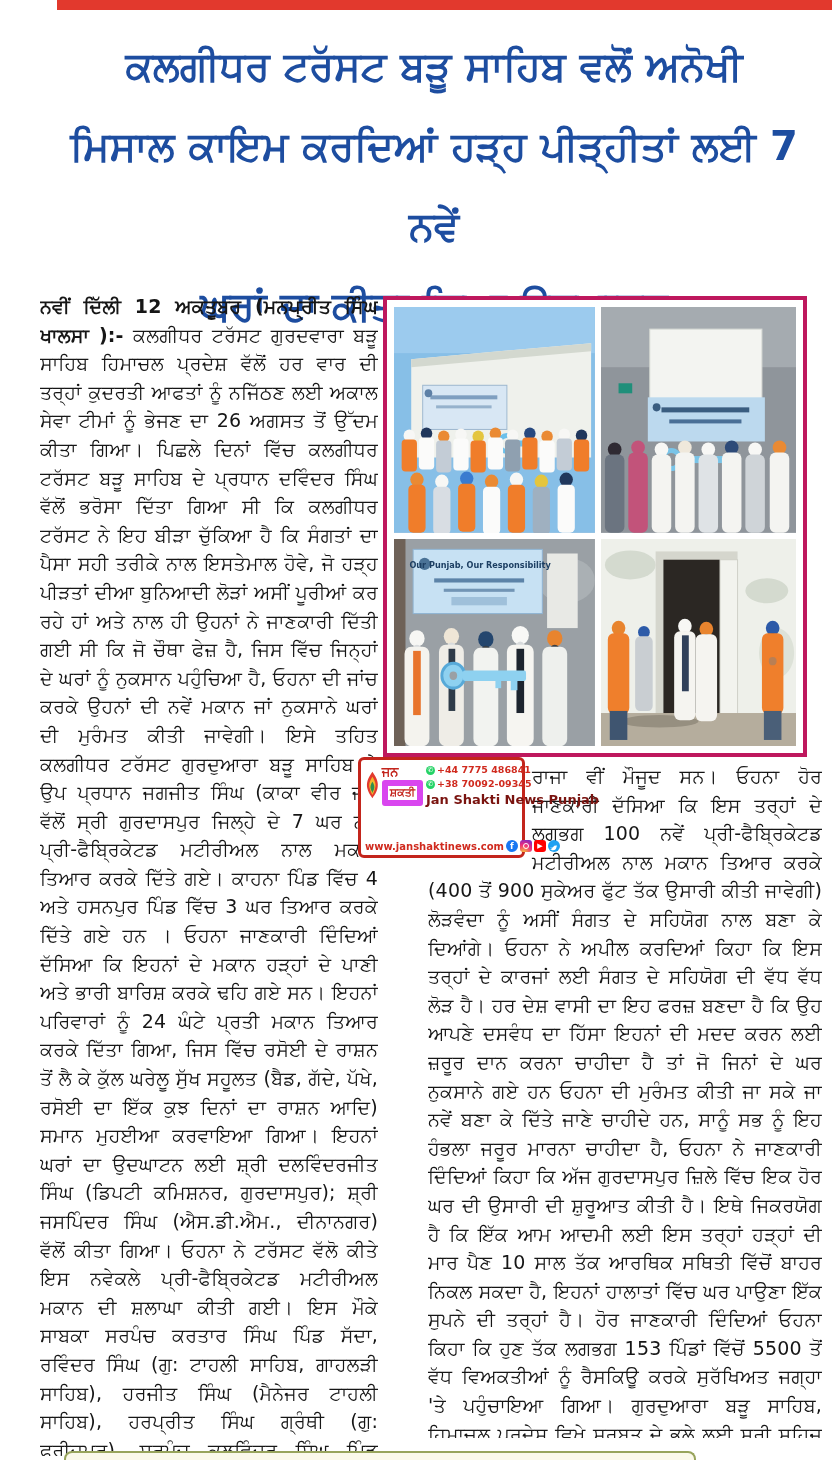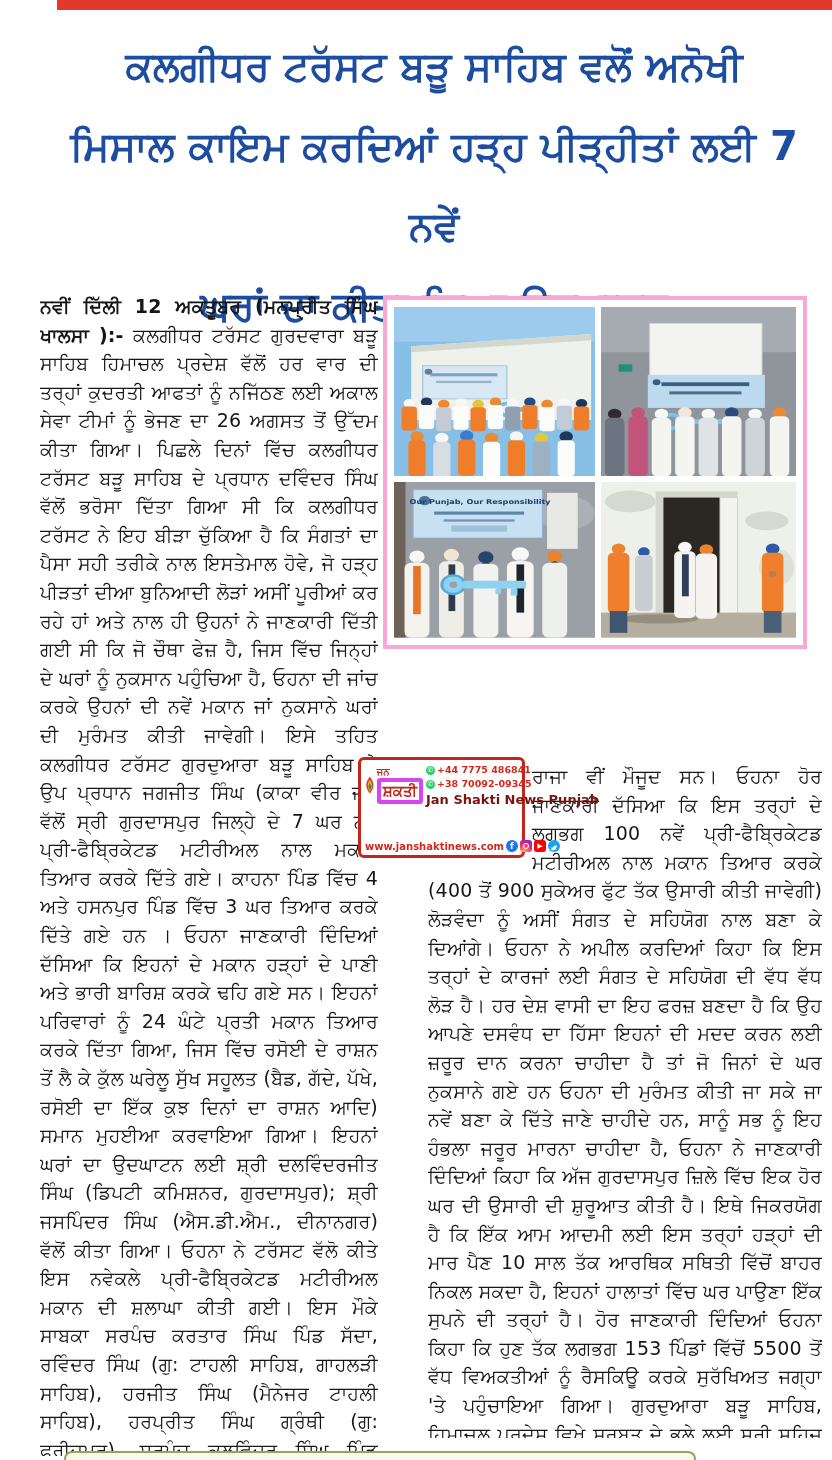--- a/index.html
+++ b/index.html
@@ -12,36 +12,36 @@
     position:absolute;left:48px;right:12px;top:26px;text-align:center;
     color:#1d4da0;font-weight:bold;font-size:40px;line-height:80px;
   }
   .bodytext{
     font-size:19px;line-height:28.6px;text-align:justify;color:#161616;
     font-weight:500;letter-spacing:.2px;
   }
   .col-left{position:absolute;left:40px;top:292px;width:338px;height:1164px;overflow:hidden;}
   .dateline{font-weight:bold;}
   .collage{
-    position:absolute;left:383px;top:296px;width:424px;height:353px;
-    background:#ffffff;border:4px solid #f9a8d4;box-sizing:border-box;padding:7px;
+    position:absolute;left:383px;top:296px;width:424px;height:461px;
+    background:#ffffff;border:4px solid #be185d;box-sizing:border-box;padding:7px;
     display:grid;grid-template-columns:1.03fr 1fr;grid-template-rows:1.09fr 1fr;gap:6px;
   }
   .ph{overflow:hidden;background:#cfd4d8;}
   .ph svg{width:100%;height:100%;display:block;}
   .promo{
     position:absolute;left:358px;top:757px;width:167px;height:101px;box-sizing:border-box;
     border:3px solid #c3251c;border-radius:6px;background:#ffffff;padding:3px 4px;
     display:flex;flex-direction:column;justify-content:space-between;z-index:3;
   }
   .promo-top{display:flex;align-items:center;gap:3px;}
   .promo-logo{display:flex;align-items:center;gap:2px;width:58px;flex:none;}
   .shakti-box{
-    border:4px solid #d946ef;border-radius:3px;color:#c3251c;font-weight:bold;
-    font-size:15px;line-height:1.1;padding:1px 2px;white-space:nowrap;
+    border:6px solid #d946ef;border-radius:3px;color:#c3251c;font-weight:bold;
+    font-size:11px;line-height:1.1;padding:1px 2px;white-space:nowrap;
   }
   .promo-contact{flex:1;min-width:0;}
   .phone-row{display:flex;align-items:center;gap:2px;color:#d02a1e;font-weight:bold;font-size:9.5px;line-height:1.5;white-space:nowrap;}
   .wa{width:9px;height:9px;border-radius:50%;background:#25D366;color:#fff;font-size:7px;line-height:9px;text-align:center;flex:none;}
   .channel{color:#7a1410;font-weight:bold;font-size:13px;white-space:nowrap;}
   .promo-bottom{display:flex;align-items:center;gap:2px;}
   .website{color:#d02a1e;font-weight:bold;font-size:10px;white-space:nowrap;flex:1;}
   .sic{width:12px;height:12px;flex:none;border-radius:50%;color:#fff;font-size:8.5px;line-height:12px;text-align:center;font-weight:bold;}
   .sic-fb{background:#1877f2;}
   .sic-ig{border-radius:3px;background:radial-gradient(circle at 30% 110%,#f9ce34,#ee2a7b 55%,#6228d7);position:relative;}
@@ -321,21 +321,21 @@
 
 <div class="promo">
   <div class="promo-top">
     <div class="promo-logo">
       <svg width="18" height="34" viewBox="0 0 18 34">
         <path d="M9 1 C14 8 17 14 15 22 C13 28 11 30 9 33 C7 30 5 28 3 22 C1 14 4 8 9 1 Z" fill="#e23b2e"></path>
         <path d="M9 7 C12 12 14 16 12 22 C11 26 10 27 9 29 C8 27 7 26 6 22 C4 16 6 12 9 7 Z" fill="#f3b82c"></path>
         <path d="M9 13 C11 16 12 19 11 22 C10 25 9.5 25 9 27 C8.5 25 8 25 7 22 C6 19 7 16 9 13 Z" fill="#2f8f4e"></path>
       </svg>
       <div>
-        <div style="font-size:10px;color:#c3251c;font-weight:bold;">ਜਨ</div>
+        <div style="font-size:13px;color:#c3251c;font-weight:bold;">ਜਨ</div>
         <div class="shakti-box">ਸ਼ਕਤੀ</div>
       </div>
     </div>
     <div class="promo-contact">
       <div class="phone-row">
         <span class="wa">✆</span>
         <span>+44 7775 486841</span>
       </div>
       <div class="phone-row">
         <span class="wa">✆</span>

